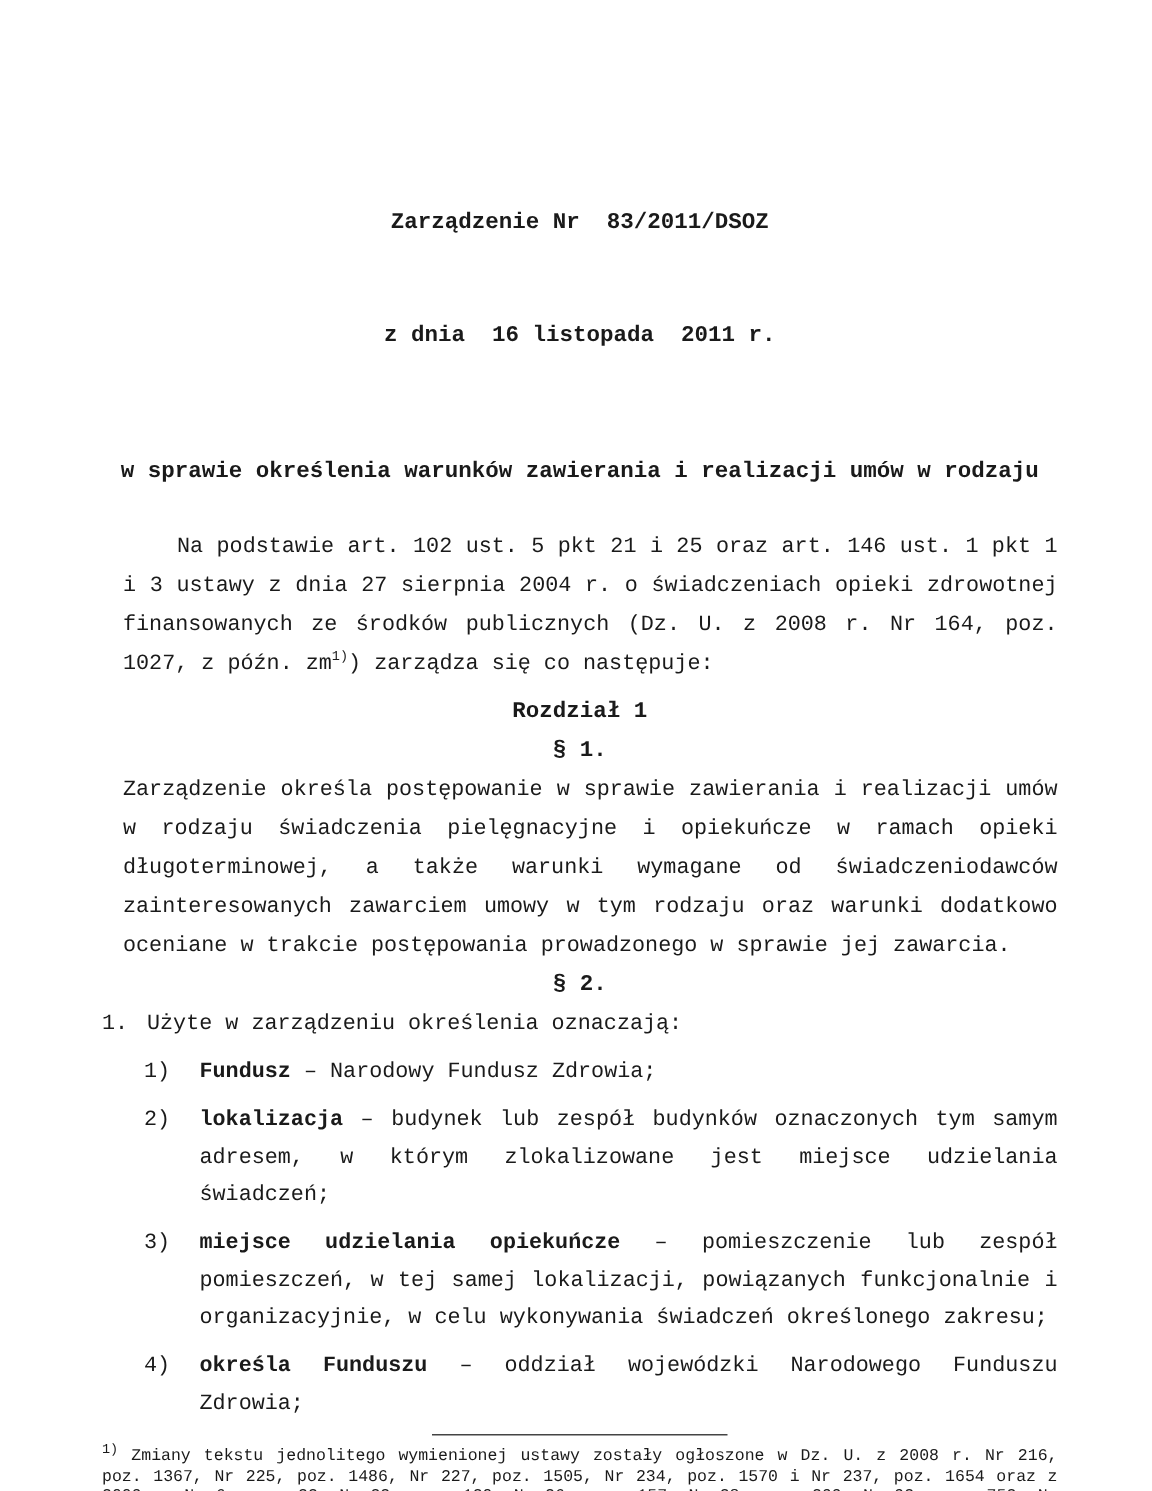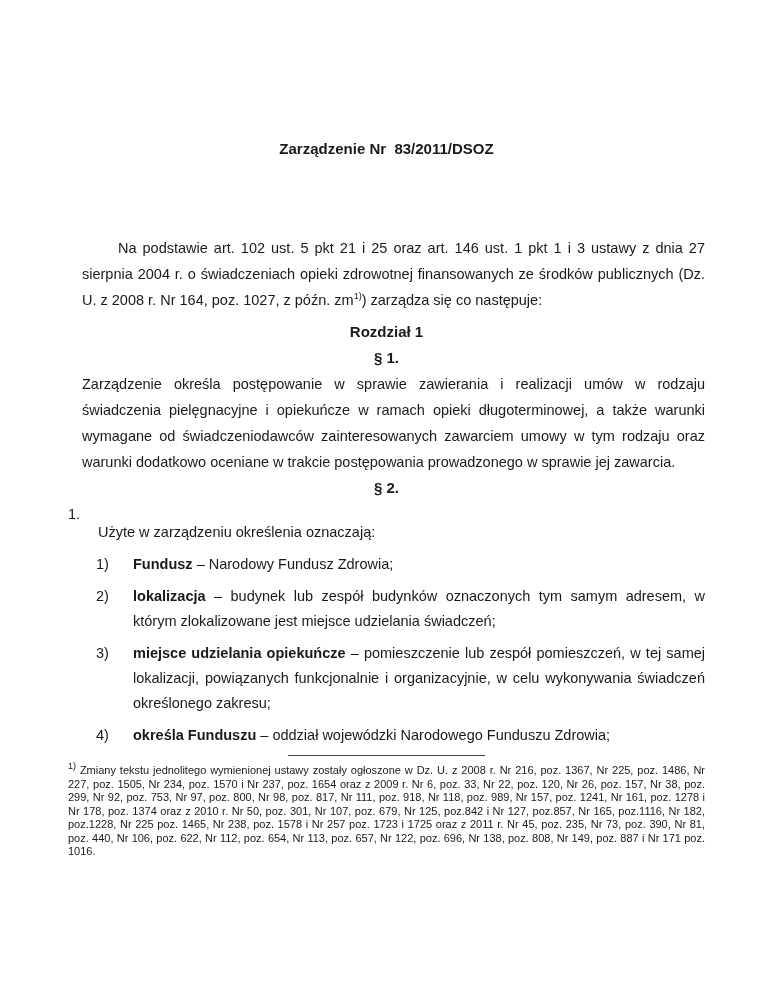--- a/index.html
+++ b/index.html
@@ -1,21 +1,21 @@
 <!DOCTYPE html>
 <html lang="pl"><head>
 <meta charset="utf-8">
 <style>
   html, body { margin: 0; padding: 0; background: #ffffff; }
   .page {
     position: relative;
     width: 730px;
     height: 994px;
     background: #ffffff;
-    font-family: Liberation Sans, sans-serif;
+    font-family: Liberation Mono, monospace;
     color: #1a1a1a;
     overflow: hidden;
   }
   .content {
     position: absolute;
     left: 68px;
     width: 637px;
     top: 0;
   }
   .doc-title {
@@ -61,21 +61,20 @@
     font-size: 14.5px;
     line-height: 26px;
     margin-top: 0;
   }
   .list-row .li-num {
     flex: 0 0 30px;
   }
   .list-row .li-text {
     flex: 1 1 auto;
     text-align: justify;
-    margin-top: 18px;
   }
   .definitions { margin-left: 28px; }
   .def-row {
     display: flex;
     font-size: 14.5px;
     line-height: 25px;
     margin-top: 7px;
   }
   .def-row .def-num { flex: 0 0 37px; }
   .def-row .def-text { flex: 1 1 auto; text-align: justify; }
@@ -94,23 +93,25 @@
   }
 </style>
 </head>
 <body>
 
 <div class="page">
   <div class="content">
 
     <div class="doc-title">
       <div>Zarządzenie Nr  83/2011/DSOZ</div>
+      <div>z dnia  16 listopada  2011 r.</div>
     </div>
 
     <div class="doc-subject">
+      <div>w sprawie określenia warunków zawierania i realizacji umów w rodzaju</div>
     </div>
 
     <p class="body-text preamble"><span>Na podstawie art. 102 ust. 5 pkt 21 i 25 oraz art. 146 ust. 1 pkt 1 i 3 ustawy z dnia 27 sierpnia 2004 r. o świadczeniach opieki zdrowotnej finansowanych ze środków publicznych (Dz. U. z 2008 r. Nr 164, poz. 1027, z późn. zm</span><sup>1)</sup><span>) zarządza się co następuje:</span></p>
 
     <div class="chapter-block">
       <div class="center-heading">Rozdział 1</div>
       <div class="center-heading">§ 1.</div>
     </div>
 
     <p class="body-text par-1" style="margin-top:0; margin-bottom:0; margin-left:14px;">Zarządzenie określa postępowanie w sprawie zawierania i realizacji umów w rodzaju świadczenia pielęgnacyjne i opiekuńcze w ramach opieki długoterminowej, a także warunki wymagane od świadczeniodawców zainteresowanych zawarciem umowy w tym rodzaju oraz warunki dodatkowo oceniane w trakcie postępowania prowadzonego w sprawie jej zawarcia.</p>

